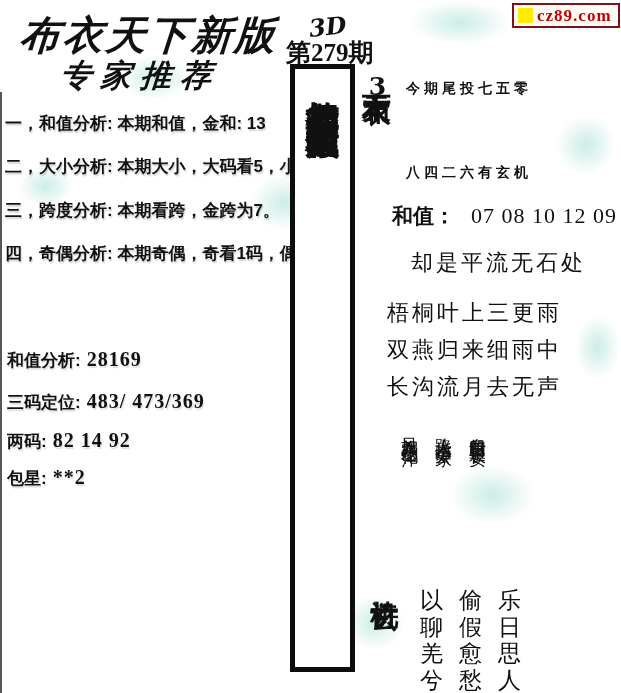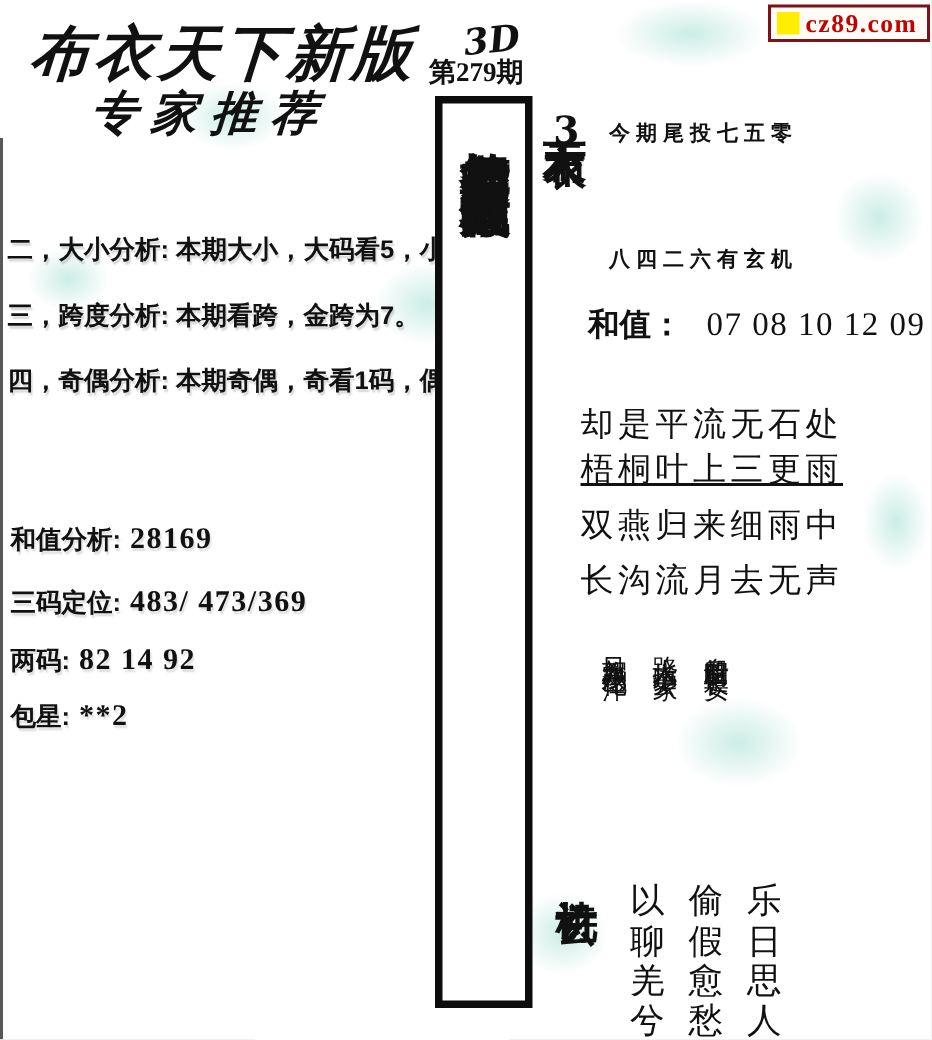--- a/index.html
+++ b/index.html
@@ -35,21 +35,21 @@
           text-shadow:1px 2px 1px rgba(110,110,110,.28);}
 
   
   .pick{position:absolute;left:7px;white-space:nowrap;text-shadow:1px 2px 1px rgba(110,110,110,.22);}
   .pick .lbl{font-family:"Liberation Sans",sans-serif;font-weight:bold;font-size:17px;}
   .pick .val{font-family:"Liberation Serif",serif;font-weight:bold;font-size:20px;margin-left:6px;letter-spacing:1px;}
 
   
   .game3d{position:absolute;left:309px;top:12px;font-size:24px;font-weight:800;font-style:italic;
           font-family:"DejaVu Serif",serif;transform:rotate(-6deg);}
-  .issue{position:absolute;left:286px;top:36px;font-size:18px;font-weight:900;white-space:nowrap;}
+  .issue{position:absolute;left:286px;top:36px;font-size:25px;font-weight:900;white-space:nowrap;}
   .center-box{position:absolute;left:290px;top:64px;width:55px;height:598px;border:5px solid #0d0d0d;
               background:#fff;display:flex;justify-content:center;}
   .slogan{writing-mode:vertical-rl;text-orientation:upright;font-size:34px;font-weight:900;
           font-family:"DejaVu Serif",serif;line-height:55px;padding-top:6px;white-space:nowrap;}
   .slogan .p2{margin-inline-start:22px;}
 
   
   .rt-vtitle{position:absolute;left:356px;top:72px;font-size:29px;font-weight:900;
              font-family:"DejaVu Serif",serif;line-height:42px;}
   .rt-vtitle .digit{font-size:25px;font-weight:700;}
@@ -85,20 +85,21 @@
   <div class="edge-artifact"></div>
 
   <div class="logo">
     <span class="logo-sq"></span>
     <span class="logo-text">cz89.com</span>
   </div>
 
   <div class="title calli">布衣天下新版</div>
   <div class="subtitle calli">专家推荐</div>
 
+  <div class="a-line sans" style="top:112px;">一，和值分析: 本期和值，金和: 13</div>
   <div class="a-line sans" style="top:155px;">二，大小分析: 本期大小，大码看5，小码看0</div>
   <div class="a-line sans" style="top:199px;">三，跨度分析: 本期看跨，金跨为7。</div>
   <div class="a-line sans" style="top:242px;">四，奇偶分析: 本期奇偶，奇看1码，偶看6码。</div>
 
   <div class="pick" style="top:348px;">
     <span class="lbl">和值分析:</span><span class="val">28169</span>
   </div>
   <div class="pick" style="top:390px;">
     <span class="lbl">三码定位:</span><span class="val">483/ 473/369</span>
   </div>
@@ -115,22 +116,22 @@
     <div class="slogan"><span class="p1">把复杂的变简单</span><span class="p2">中大奖是我们的目标</span></div>
   </div>
 
   <div class="rt-vtitle vert"><span>布衣天下</span><span class="digit">3</span></div>
   <div class="rt-line" style="top:80px;">今期尾投七五零</div>
   <div class="rt-line" style="top:164px;">八四二六有玄机</div>
   <div class="hezhi">
     <span class="lbl">和值：</span><span class="val">07 08 10 12 09</span>
   </div>
 
-  <div class="poem-line" style="top:268px;">却是平流无石处</div>
-  <div class="poem-line" style="top:298px;text-decoration:underline;">梧桐叶上三更雨</div>
+  <div class="poem-line" style="top:248px;margin-left:24px;">却是平流无石处</div>
+  <div class="poem-line" style="top:298px;">梧桐叶上三更雨</div>
   <div class="poem-line" style="top:335px;">双燕归来细雨中</div>
   <div class="poem-line" style="top:372px;">长沟流月去无声</div>
 
   <div class="vpoem">
     <div class="col">风絮飘残已化萍</div>
     <div class="col">路人指道令公家</div>
     <div class="col">舟船明日是长安</div>
   </div>
 
   <div class="mys-title vert">玄机诗</div>

